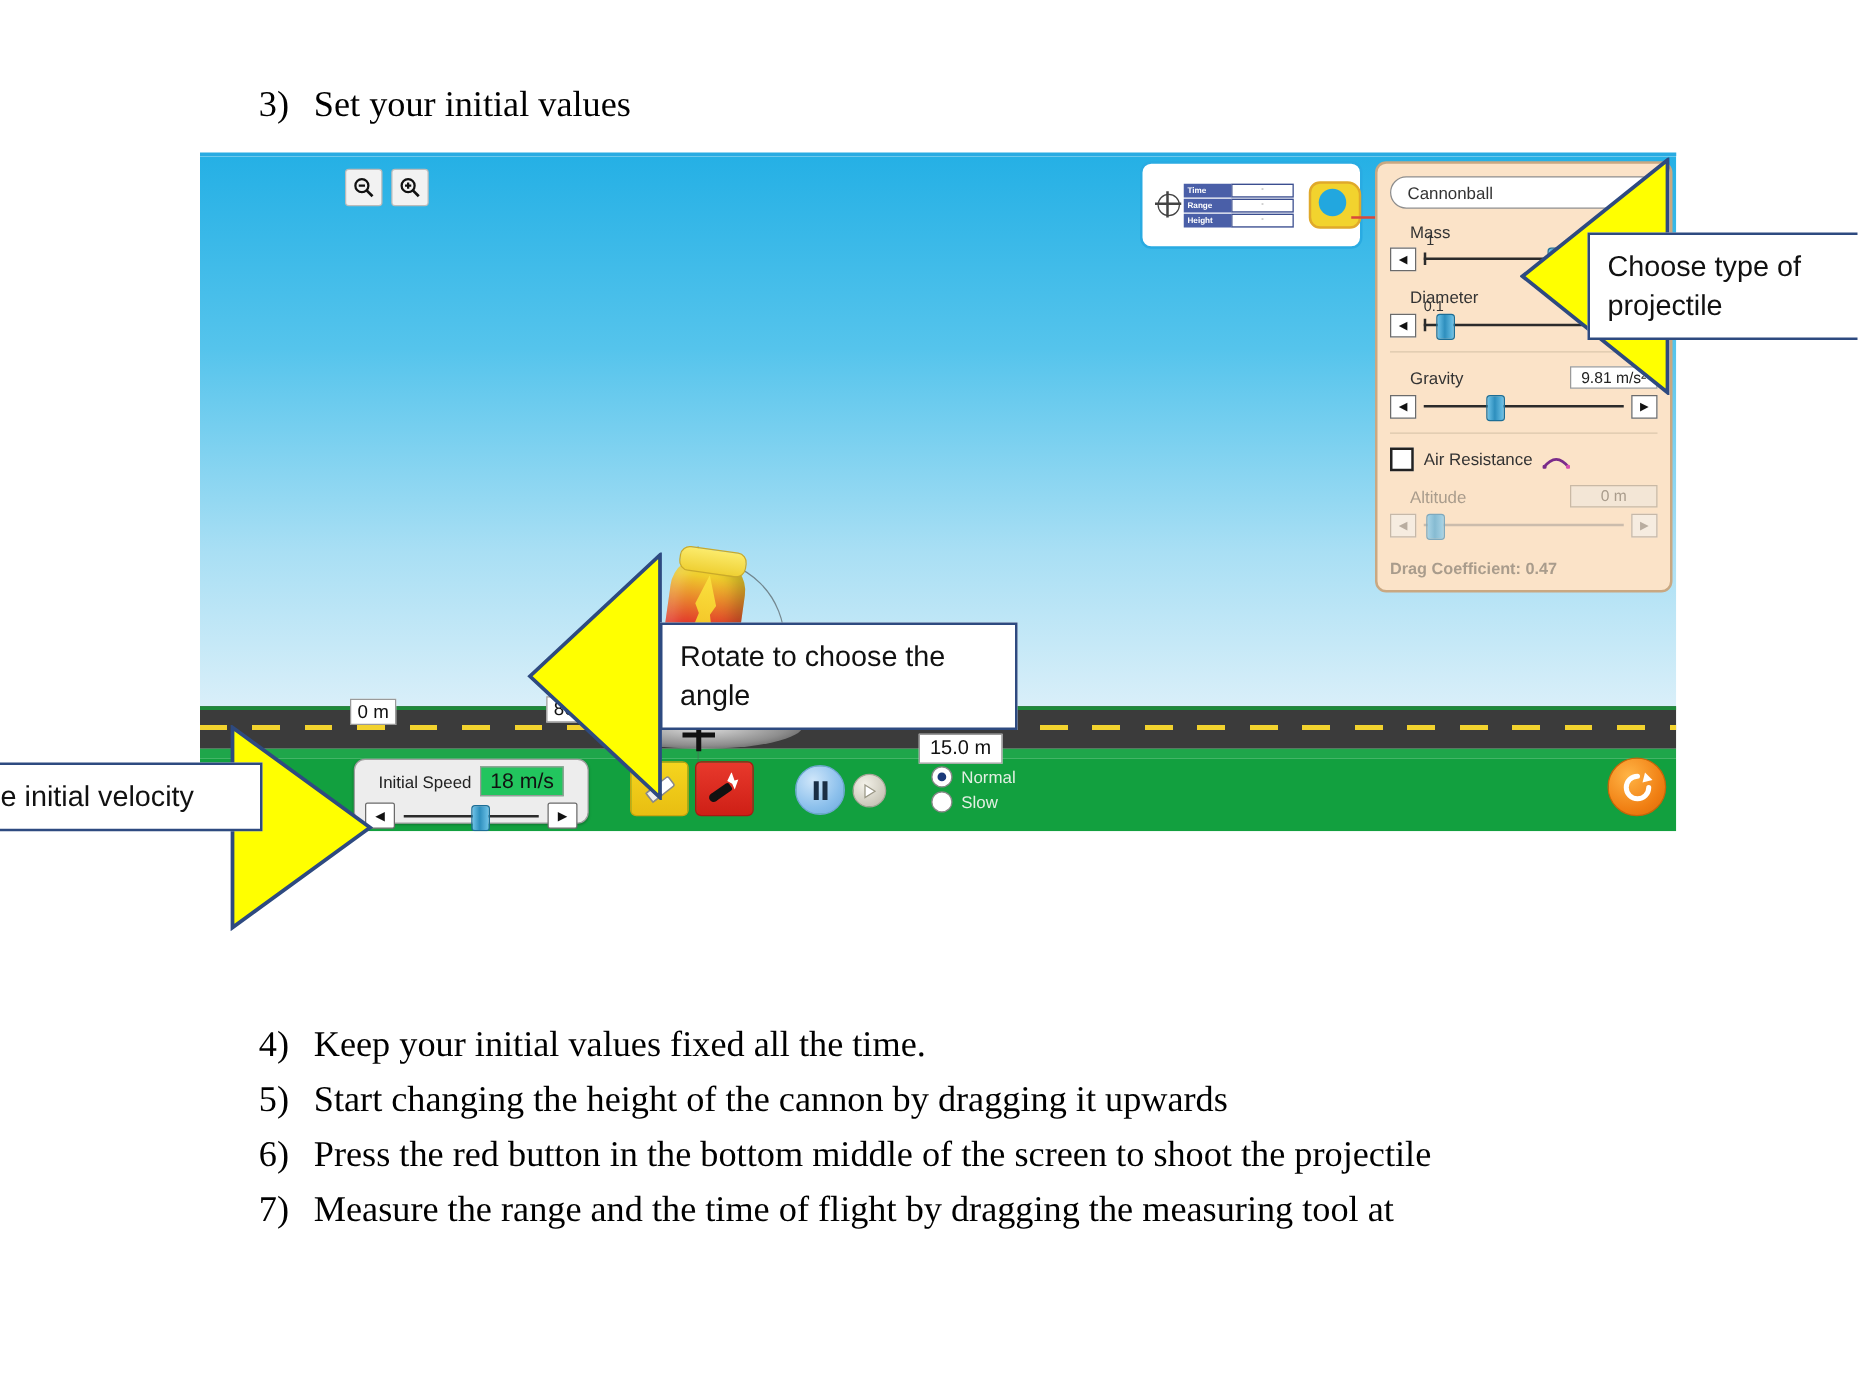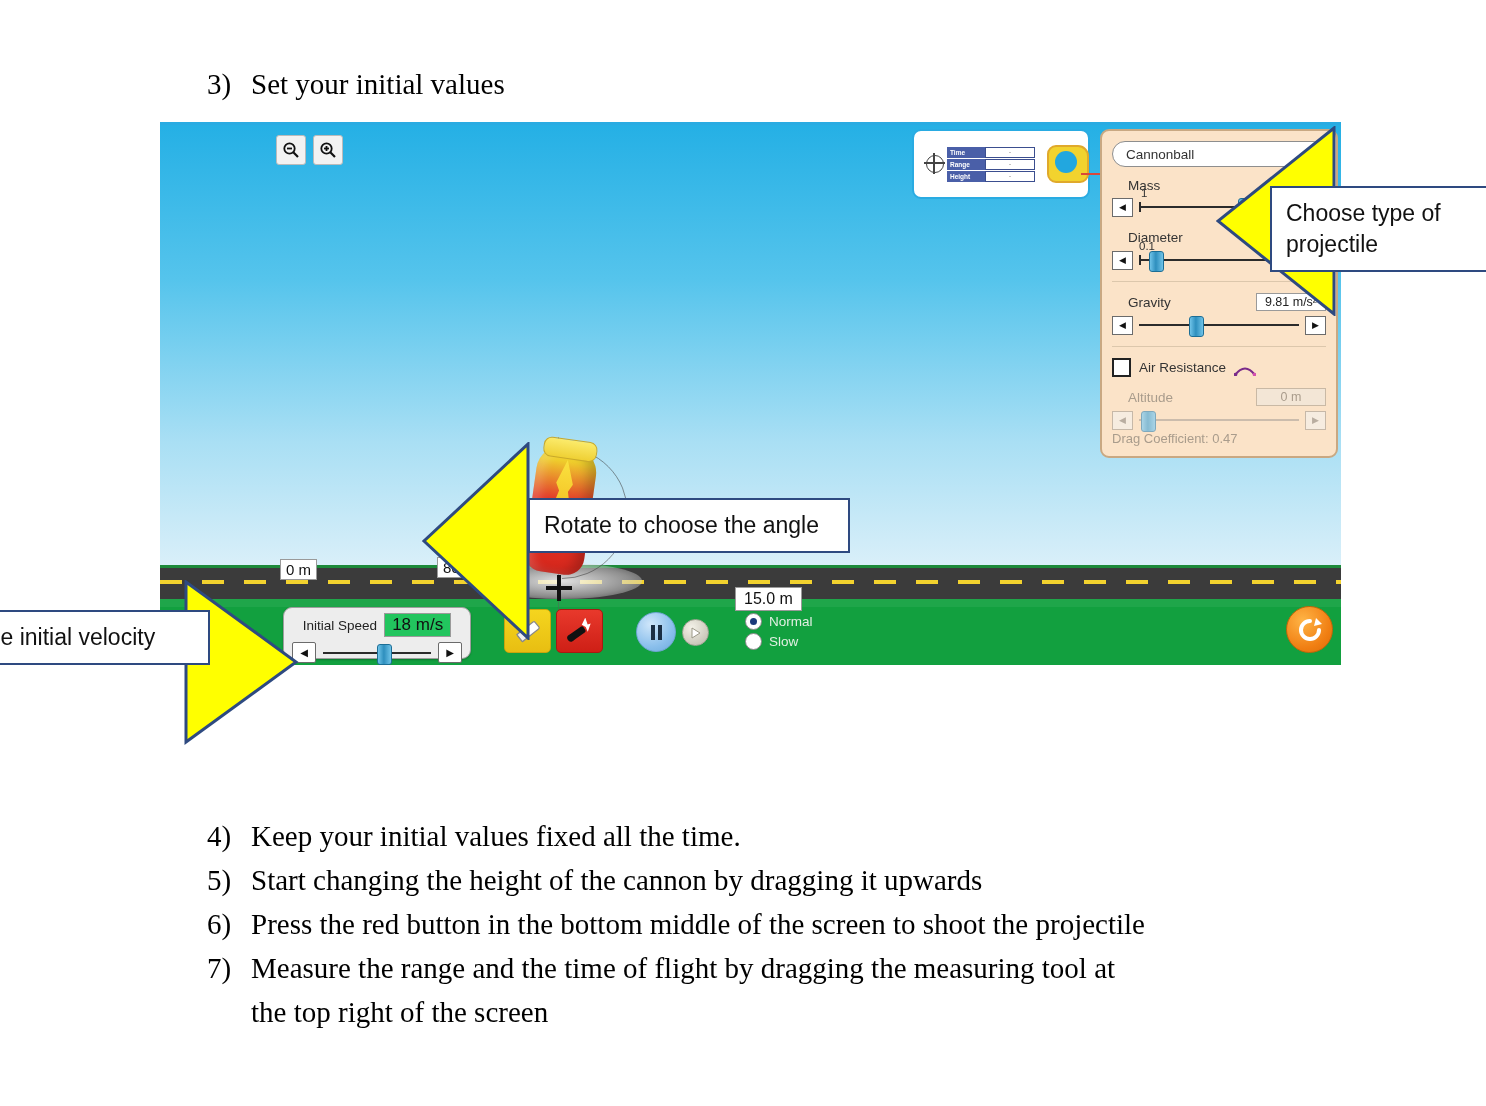--- a/index.html
+++ b/index.html
@@ -125,21 +125,21 @@
   .tickmin{font-size:11.5px;color:#333;position:absolute;top:-10px;}
   .tickmax{font-size:11.5px;color:#333;position:absolute;top:-10px;}
   .knob{position:absolute;top:1px;width:13px;height:19px;border-radius:3px;
      background:linear-gradient(to right,#6FC3E8,#2E8FBE 45%,#6FC3E8);border:1px solid #1C6E96;}
   .knob.dim{background:linear-gradient(to right,#A9D4E6,#86BBD2 45%,#A9D4E6);border-color:#7FA9BD;}
   .divider{height:1px;background:#DCC7AC;margin:11px 0 0;}
   .air-row{display:flex;align-items:center;gap:8px;margin-top:11px;}
   .chk{width:15px;height:15px;background:#fff;border:2px solid #222;}
   .air-label{font-size:13.5px;color:#333;}
   .arc-ico{width:22px;height:12px;position:relative;}
-  .drag-line{font-size:13px;color:#A99C8C;margin-top:1px;}
+  .drag-line{font-size:13px;color:#A99C8C;margin-top:17px;font-weight:bold;}
 
   
   #speed-panel{position:absolute;left:123px;top:482px;width:188px;height:52px;
      background:#EDEDED;border:1px solid #9E9E9E;border-radius:9px;
      box-shadow:0 1px 2px rgba(0,0,0,.25);box-sizing:border-box;padding:5px 8px;}
   #speed-head{display:flex;align-items:center;justify-content:center;gap:7px;}
   #speed-lbl{font-size:13.5px;color:#222;}
   #speed-val{background:#22c55e;border:1px solid #9a9a9a;font-size:17px;padding:1px 7px;color:#111;}
   #speed-row{display:flex;align-items:center;gap:7px;margin-top:5px;}
   .sq-btn{width:22px;height:19px;background:#fff;border:1px solid #6b6b6b;border-radius:2px;
@@ -168,21 +168,21 @@
   #reset-btn{position:absolute;left:1126px;top:481px;width:45px;height:45px;border-radius:50%;
      background:radial-gradient(circle at 35% 30%,#FFB445,#F07E12 65%,#D96A08);
      border:1px solid #C86407;display:flex;align-items:center;justify-content:center;}
 
   
   .callout-arrow{position:absolute;}
   .callout-box{position:absolute;background:#FFFFFF;border:2px solid #2E4A80;
      font-family:"Liberation Sans",sans-serif;font-size:23px;color:#111;
      padding:10px 14px;line-height:31px;box-sizing:border-box;}
   #co-proj-box{left:1270px;top:186px;width:280px;}
-  #co-rot-box{left:528px;top:498px;width:322px;}
+  #co-rot-box{left:528px;top:498px;width:286px;}
   #co-vel-box{left:-82px;top:610px;width:292px;}
 </style>
 </head>
 <body>
 
 <div class="instr" id="step3">
   <span class="num">3)</span><span>Set your initial values</span>
 </div>
 
 <div id="sim">
@@ -435,14 +435,13 @@
     <span class="txt">Start changing the height of the cannon by dragging it upwards</span>
   </div>
   <div class="row">
     <span class="num">6)</span>
     <span class="txt">Press the red button in the bottom middle of the screen to shoot the projectile</span>
   </div>
   <div class="row">
     <span class="num">7)</span>
     <span class="txt">Measure the range and the time of flight by dragging the measuring tool at</span>
   </div>
-  <div class="cont">the top right of the screen</div>
 </div>
 
 </body></html>

